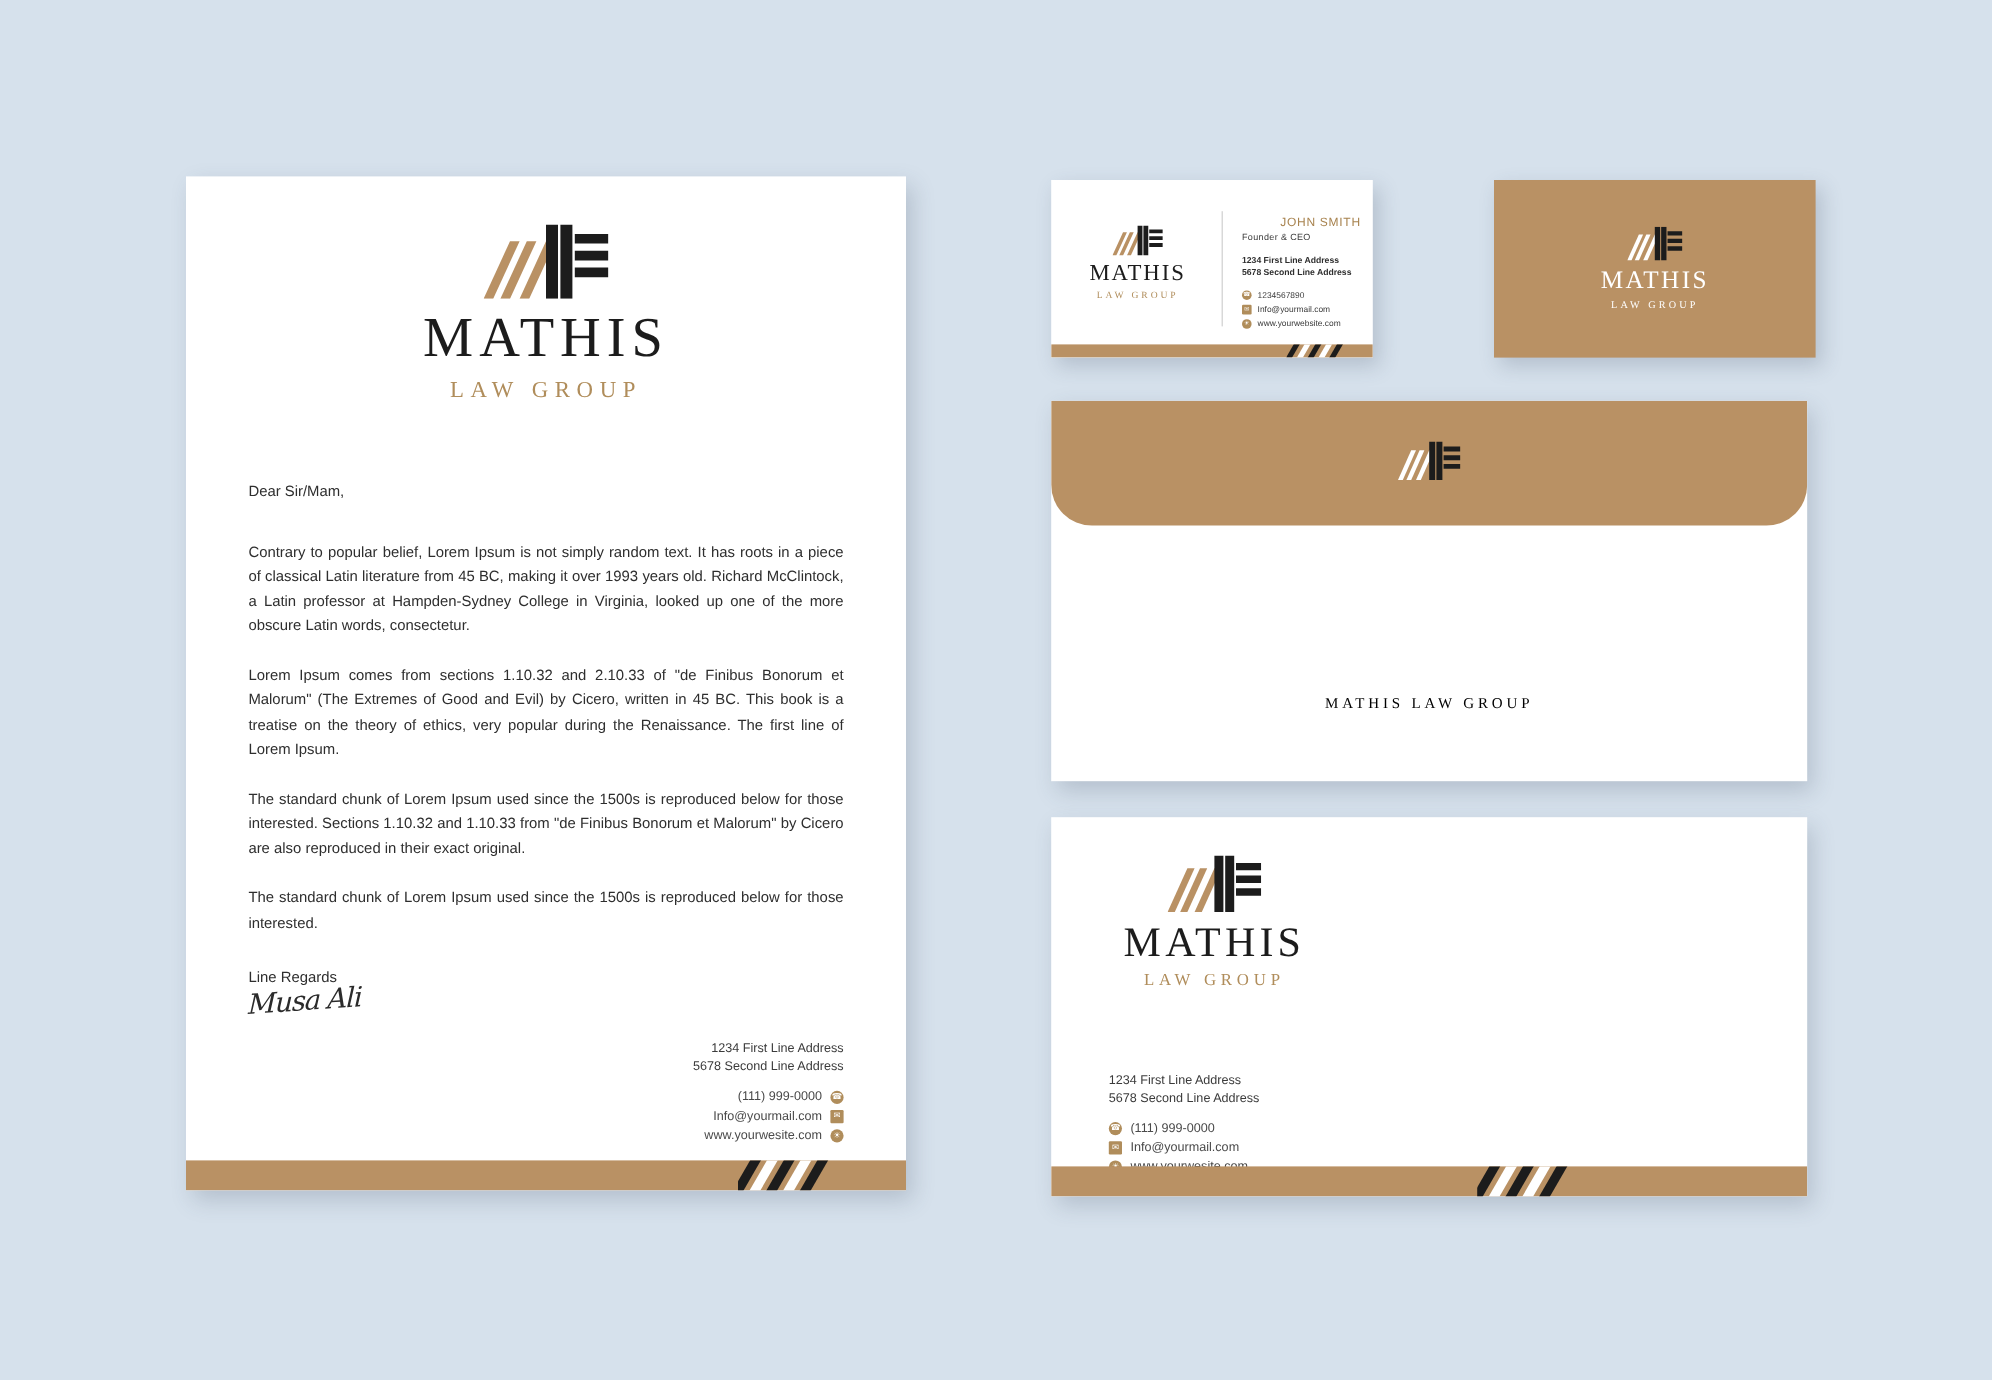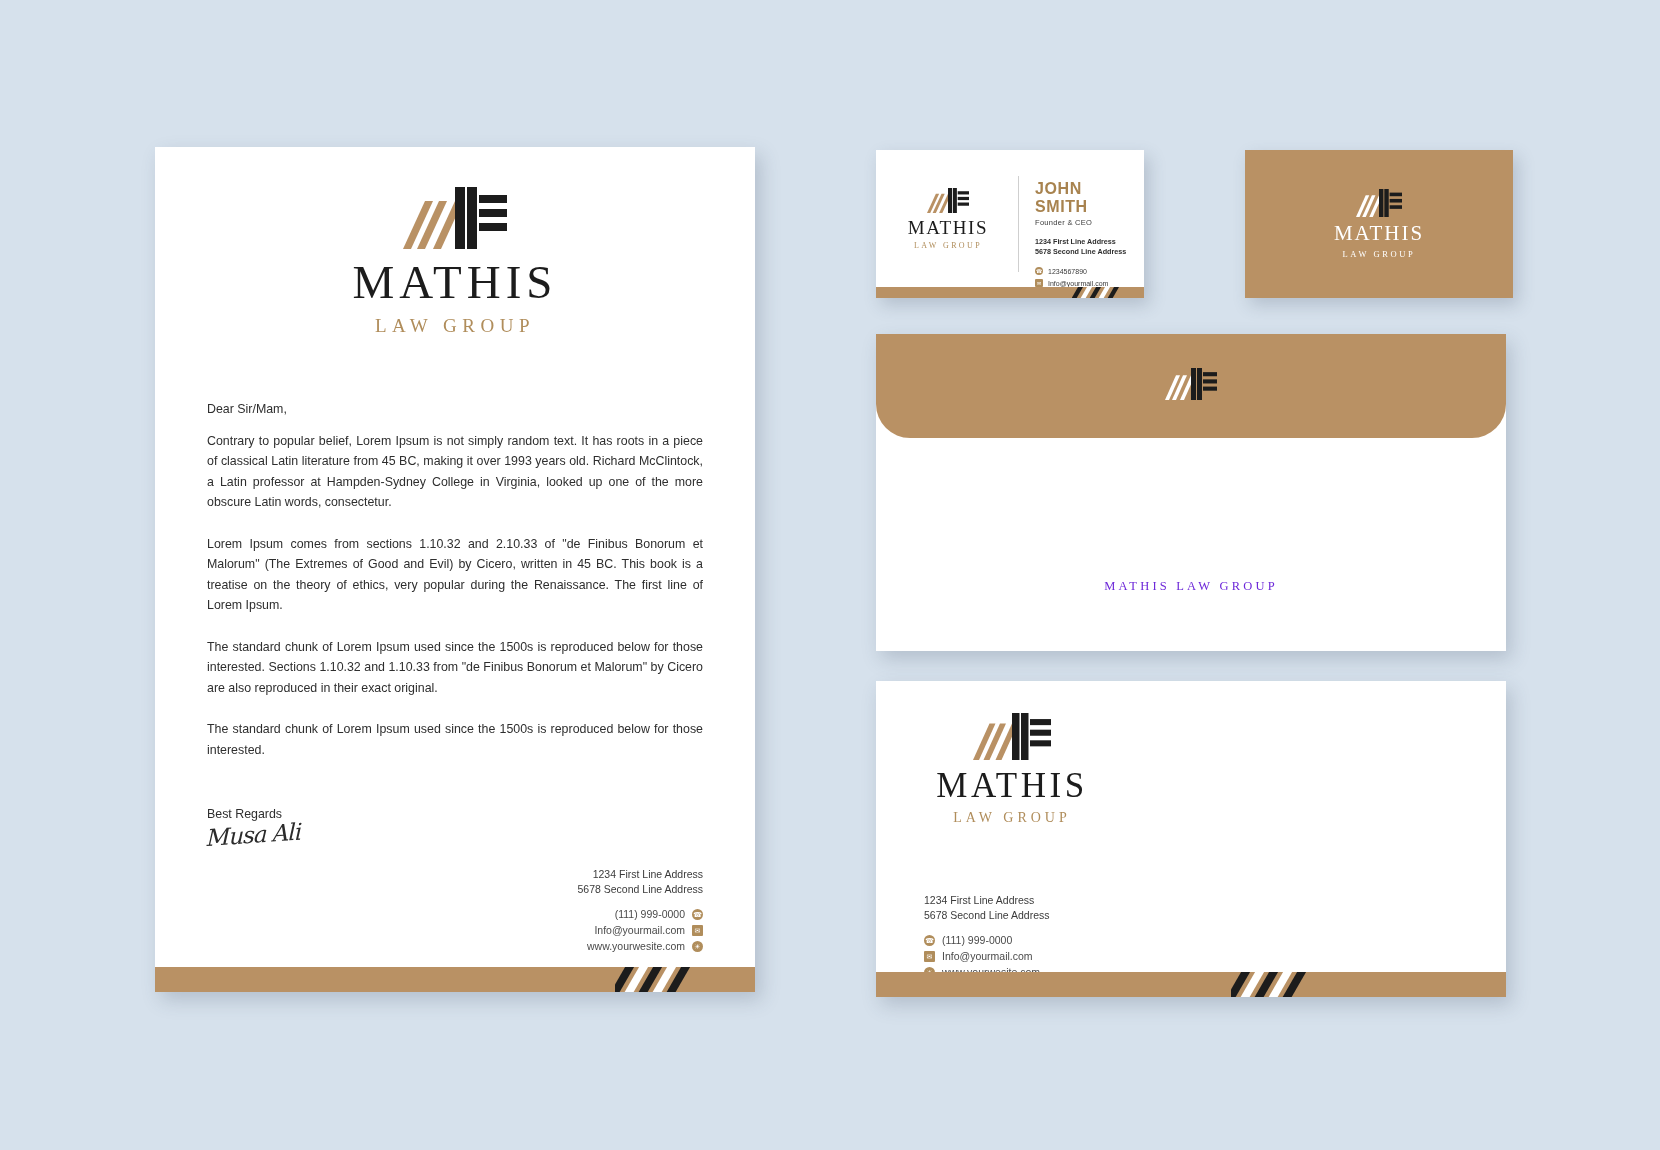--- a/index.html
+++ b/index.html
@@ -67,21 +67,21 @@
     position: absolute;
     left: 52px;
     right: 52px;
     top: 252px;
     font-size: 12.4px;
     line-height: 20.5px;
     color: #2e2e2e;
     text-align: justify;
   }
   .lh-body p { margin: 0 0 21px 0; }
-  .lh-body p.salut { margin-bottom: 11px; }
+  .lh-body p.salut { margin-bottom: 30px; }
   .lh-sign {
     position: absolute;
     left: 52px;
     top: 660px;
     font-size: 12.4px;
     color: #2e2e2e;
   }
   .signature {
     margin-top: 4px;
     font-family: "DejaVu Serif", serif;
@@ -186,24 +186,25 @@
     height: 96px;
     background: #cfcfcf;
   }
   .cf-right {
     position: absolute;
     left: 159px;
     top: 30px;
     right: 10px;
   }
   .cf-person {
-    font-size: 16px;
-    font-weight: bold;
+    font-size: 10px;
+    font-weight: normal;
     color: #a8834f;
     letter-spacing: 0.6px;
+    text-align: right;
   }
   .cf-role {
     font-size: 7.5px;
     color: #3a3a3a;
     margin-top: 2px;
     letter-spacing: 0.3px;
   }
   .cf-addr {
     margin-top: 10px;
     font-size: 7.2px;
@@ -289,21 +290,21 @@
     height: 32px;
   }
   .env-text {
     position: absolute;
     left: 0; right: 0;
     top: 245px;
     text-align: center;
     font-family: "Liberation Serif", serif;
     font-size: 12.5px;
     letter-spacing: 3.2px;
-    color: #6d28d9;
+    color: #000000;
   }
 
   
   .sheet {
     position: absolute;
     left: 876px;
     top: 681px;
     width: 630px;
     height: 316px;
     background: #ffffff;
@@ -385,21 +386,21 @@
 
     <div class="lh-body">
       <p class="salut">Dear Sir/Mam,</p>
       <p>Contrary to popular belief, Lorem Ipsum is not simply random text. It has roots in a piece of classical Latin literature from 45 BC, making it over 1993 years old. Richard McClintock, a Latin professor at Hampden-Sydney College in Virginia, looked up one of the more obscure Latin words, consectetur.</p>
       <p>Lorem Ipsum comes from sections 1.10.32 and 2.10.33 of "de Finibus Bonorum et Malorum" (The Extremes of Good and Evil) by Cicero, written in 45 BC. This book is a treatise on the theory of ethics, very popular during the Renaissance. The first line of Lorem Ipsum.</p>
       <p>The standard chunk of Lorem Ipsum used since the 1500s is reproduced below for those interested. Sections 1.10.32 and 1.10.33 from "de Finibus Bonorum et Malorum" by Cicero are also reproduced in their exact original.</p>
       <p>The standard chunk of Lorem Ipsum used since the 1500s is reproduced below for those interested.</p>
     </div>
 
     <div class="lh-sign">
-      <div>Best Regards</div>
+      <div>Line Regards</div>
       <div class="signature">Musa Ali</div>
     </div>
 
     <div class="lh-contact">
       <div class="addr">
         <div>1234 First Line Address</div>
         <div>5678 Second Line Address</div>
       </div>
       <div class="row">
         <span>(111) 999-0000</span>

